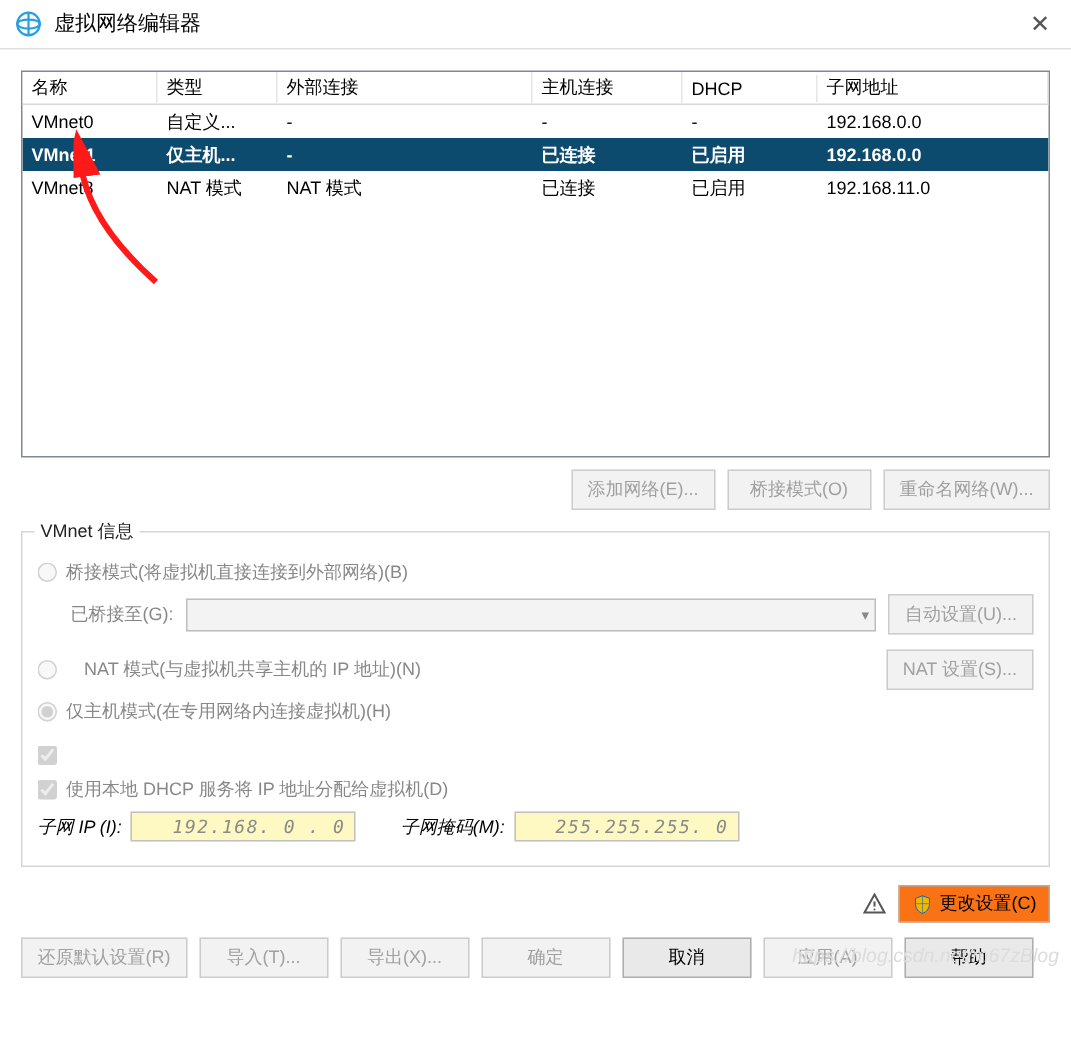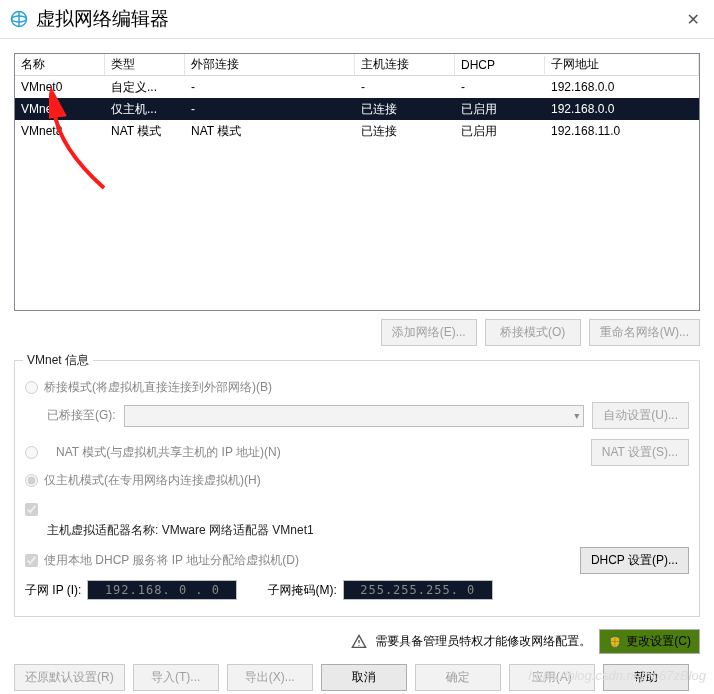--- a/index.html
+++ b/index.html
@@ -1,51 +1,51 @@
 <!DOCTYPE html>
 <html><head>
 <meta charset="utf-8">
 <style>
 * { box-sizing: border-box; margin: 0; padding: 0; }
 body { font-family: "Microsoft YaHei", "Segoe UI", sans-serif; font-size: 12px; background: #fff; color: #000; width: 714px; position: relative; }
 .titlebar { display: flex; align-items: center; padding: 6px 10px; border-bottom: 1px solid #e0e0e0; }
 .titlebar .icon { width: 18px; height: 18px; margin-right: 8px; }
-.titlebar .title { flex: 1; font-size: 19px; }
+.titlebar .title { flex: 1; font-size: 14px; }
 .titlebar .close { font-size: 16px; color: #555; cursor: pointer; padding: 0 4px; }
 .content { padding: 14px; }
 .tablebox { border: 1px solid #828790; height: 258px; overflow: hidden; background: #fff; }
 .thead, .trow { display: flex; align-items: center; height: 22px; }
 .thead { border-bottom: 1px solid #d8d8d8; background: #fff; }
 .thead .cell { padding: 2px 6px; border-right: 1px solid #e6e6e6; white-space: nowrap; overflow: hidden; }
 .trow .cell { padding: 2px 6px; white-space: nowrap; overflow: hidden; }
-.trow.selected { background: #0f172a; color: #fff; }
+.trow.selected { background: #0c4a6e; color: #fff; font-weight: bold; }
 .c-name { width: 90px; }
 .c-type { width: 80px; }
 .c-ext { width: 170px; }
 .c-host { width: 100px; }
 .c-dhcp { width: 90px; }
 .c-subnet { flex: 1; }
 .btnrow { display: flex; justify-content: flex-end; gap: 8px; margin-top: 8px; }
 .btn { background: #e9e9e9; border: 1px solid #adadad; padding: 4px 10px; font-size: 12px; min-width: 96px; text-align: center; cursor: pointer; }
 .btn.disabled { background: #f2f2f2; color: #a0a0a0; border-color: #ccc; cursor: default; }
 .btn.small { min-width: 86px; }
 .fieldset { border: 1px solid #d6d6d6; margin-top: 14px; padding: 12px 10px 10px 10px; position: relative; }
 .fieldset .legend { position: absolute; top: -9px; left: 8px; background: #fff; padding: 0 4px; color: #222; }
 .radio-row, .check-row, .subrow { display: flex; align-items: center; margin: 6px 0; }
 .radio-row input, .check-row input { margin-right: 6px; }
 .radio-row label, .check-row label { color: #888; }
 .check-row label.active { color: #222; }
 .indent { margin-left: 22px; color: #222; }
 .dropdown { flex: 1; margin: 0 8px; border: 1px solid #bdbdbd; background: #f3f3f3; height: 22px; display: flex; align-items: center; justify-content: flex-end; padding-right: 4px; color: #888; }
 .dropdown .arrow { font-size: 10px; }
 .subrow .lbl { margin-right: 6px; }
-.ipfield { border: 1px solid #c0c0c0; background: #0f172a; padding: 2px 6px; font-family: Consolas, monospace; font-size: 12px; color: #8a8a8a; width: 150px; text-align: center; letter-spacing: 1px; }
+.ipfield { border: 1px solid #c0c0c0; background: #fef9c3; padding: 2px 6px; font-family: Consolas, monospace; font-size: 12px; color: #8a8a8a; width: 150px; text-align: right; letter-spacing: 1px; }
 .warn-row { display: flex; align-items: center; justify-content: flex-end; margin-top: 12px; gap: 8px; }
 .warn-ico { width: 16px; height: 16px; }
-.shield-btn { display: flex; align-items: center; gap: 4px; border: 1px solid #adadad; background: #4d7c0f; padding: 3px 8px; cursor: pointer; }
+.shield-btn { display: flex; align-items: center; gap: 4px; border: 1px solid #adadad; background: #f97316; padding: 3px 8px; cursor: pointer; }
 .shield { width: 14px; height: 14px; }
 .bottom-row { display: flex; gap: 8px; margin-top: 10px; align-items: center; }
 .watermark { position: absolute; right: 8px; bottom: 22px; color: #dcdcdc; font-size: 13px; font-style: italic; pointer-events: none; }
 .arrow-svg { position: absolute; left: 49px; top: 68px; pointer-events: none; }
 </style>
 </head>
 <body>
 
 <div class="titlebar">
   <svg class="icon" viewBox="0 0 24 24">
@@ -125,61 +125,58 @@
     </div>
 
     <div class="radio-row">
       <input type="radio" disabled="" checked="" style="">
       <label>仅主机模式(在专用网络内连接虚拟机)(H)</label>
     </div>
 
     <div class="check-row" style="margin-top:14px;">
       <input type="checkbox" disabled="" checked="" style="">
     </div>
-    <div class="indent">主机虚拟适配器名称: VMware 网络适配器 VMnet1</div>
 
     <div class="check-row" style="margin-top:8px; justify-content:space-between;">
       <span style="display:flex;align-items:center;">
         <input type="checkbox" disabled="" checked="" style="">
         <label style="color:#888;">使用本地 DHCP 服务将 IP 地址分配给虚拟机(D)</label>
       </span>
-      <div class="btn small">DHCP 设置(P)...</div>
     </div>
 
-    <div class="subrow" style="margin-top:0;">
+    <div class="subrow" style="margin-top:0;font-style:italic;">
       <span class="lbl">子网 IP (I):</span>
       <span class="ipfield">192.168. 0 . 0</span>
       <span style="width:30px;"></span>
       <span class="lbl">子网掩码(M):</span>
       <span class="ipfield">255.255.255. 0</span>
     </div>
   </div>
 
   <div class="warn-row">
     <svg class="warn-ico" viewBox="0 0 24 24">
         <path d="M12 2 L22 20 L2 20 Z" fill="none" stroke="#555" stroke-width="2"></path>
         <line x1="12" y1="9" x2="12" y2="14" stroke="#555" stroke-width="2"></line>
         <circle cx="12" cy="17" r="1" fill="#555"></circle>
       </svg>
-    <span>需要具备管理员特权才能修改网络配置。</span>
     <div class="shield-btn">
       <svg class="shield" viewBox="0 0 24 24">
           <path d="M12 2 L20 5 V11 C20 17 16 21 12 22 C8 21 4 17 4 11 V5 Z" fill="#f3b600" stroke="#0060b0" stroke-width="1"></path>
           <path d="M12 2 L12 22 M4 11 L20 11" stroke="#0060b0" stroke-width="0.6"></path>
         </svg>
       <span>更改设置(C)</span>
     </div>
   </div>
 
   <div class="bottom-row">
     <div class="btn disabled">还原默认设置(R)</div>
     <div class="btn disabled small">导入(T)...</div>
     <div class="btn disabled small">导出(X)...</div>
+    <div class="btn disabled small">确定</div>
     <div class="btn small">取消</div>
-    <div class="btn disabled small">确定</div>
     <div class="btn disabled small">应用(A)</div>
     <div class="btn small">帮助</div>
   </div>
 </div>
 
 <svg class="arrow-svg" width="90" height="130">
   <defs>
       <marker id="ah" markerWidth="10" markerHeight="10" refX="2" refY="3" orient="auto">
         <path d="M0,0 L0,6 L8,3 Z" fill="#ff1a1a"></path>
       </marker>

